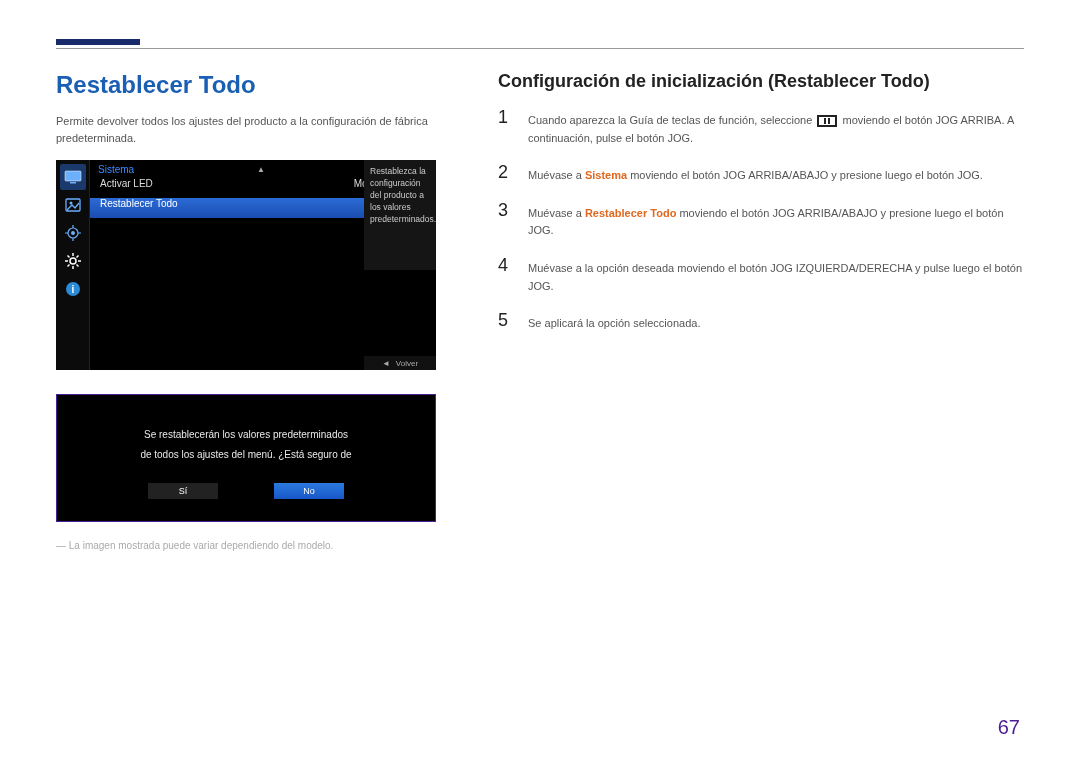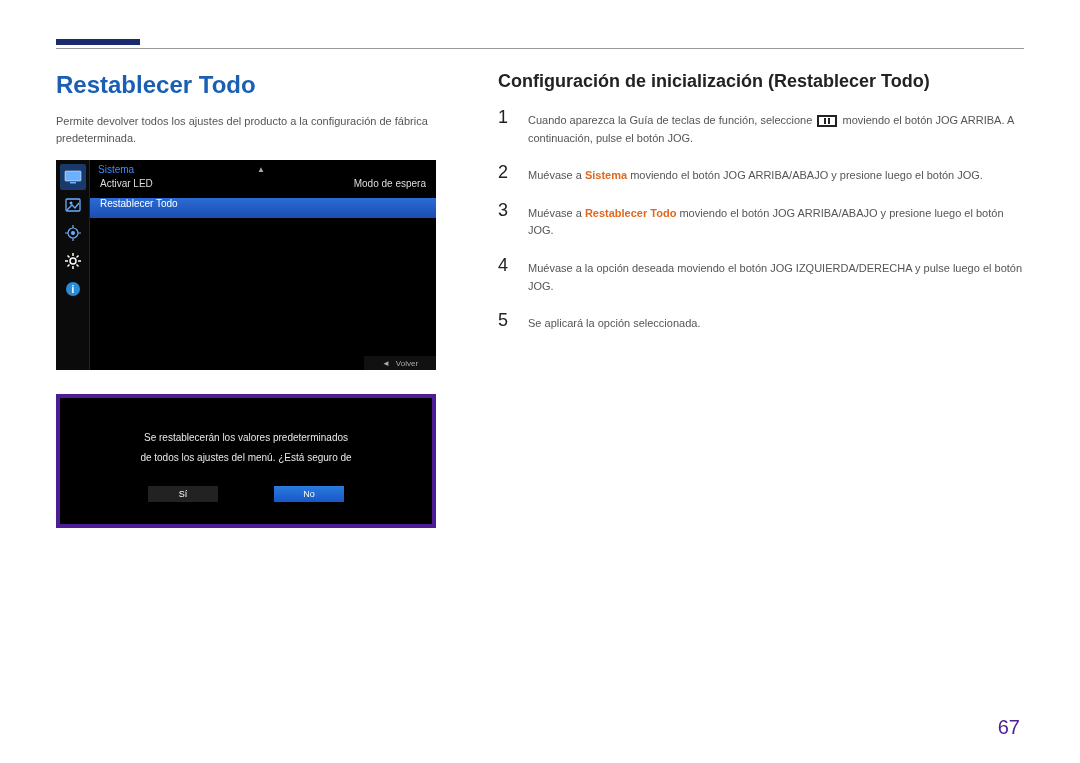--- a/index.html
+++ b/index.html
@@ -141,21 +141,21 @@
     justify-content: center;
     gap: 6px;
   }
   .dialog {
     background: #000;
     color: #e8e8e8;
     margin-top: 24px;
     padding: 30px 20px 22px 20px;
     text-align: center;
     font-size: 10px;
-    border: 4px solid #4c1d95;
+    border: 1px solid #4c1d95;
   }
   .dialog p { line-height: 2; }
   .dialog-buttons {
     display: flex;
     justify-content: center;
     gap: 56px;
     margin-top: 18px;
   }
   .dlg-btn {
     width: 70px;
@@ -290,37 +290,39 @@
           <div style="display:flex">
             <div style="flex:1">
               <div class="osd-row">
                 <span>Activar LED</span>
                 <span>Modo de espera</span>
               </div>
               <div class="osd-row selected">
                 <span>Restablecer Todo</span>
               </div>
             </div>
+            <div class="osd-desc">Restablezca la configuración del producto a los valores predeterminados.</div>
           </div>
           <div class="osd-footer">
             <span>◄</span>
             <span>Volver</span>
           </div>
         </div>
       </div>
 
       <div class="dialog">
         <p>Se restablecerán los valores predeterminados</p>
         <p>de todos los ajustes del menú. ¿Está seguro de</p>
         <div class="dialog-buttons">
           <div class="dlg-btn">Sí</div>
           <div class="dlg-btn primary">No</div>
         </div>
       </div>
 
+      <div class="footnote">― La imagen mostrada puede variar dependiendo del modelo.</div>
     </div>
 
     <div class="right-col">
       <div class="h-black">Configuración de inicialización (Restablecer Todo)</div>
       <div class="steps">
         <div class="step">
           <div class="step-num">1</div>
           <div class="step-text">
             <span>Cuando aparezca la Guía de teclas de función, seleccione </span><span class="menu-glyph"></span><span> moviendo el botón JOG ARRIBA. A continuación, pulse el botón JOG.</span>
           </div>

